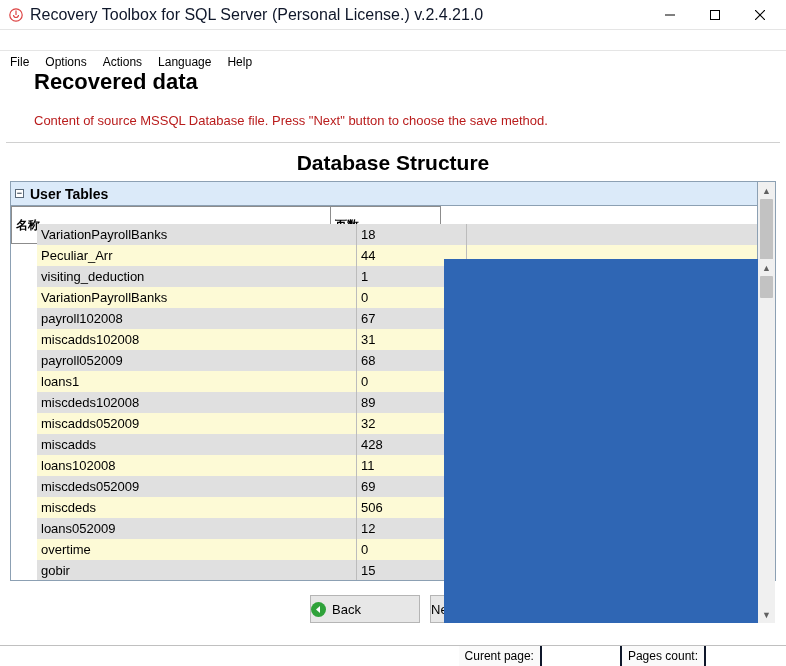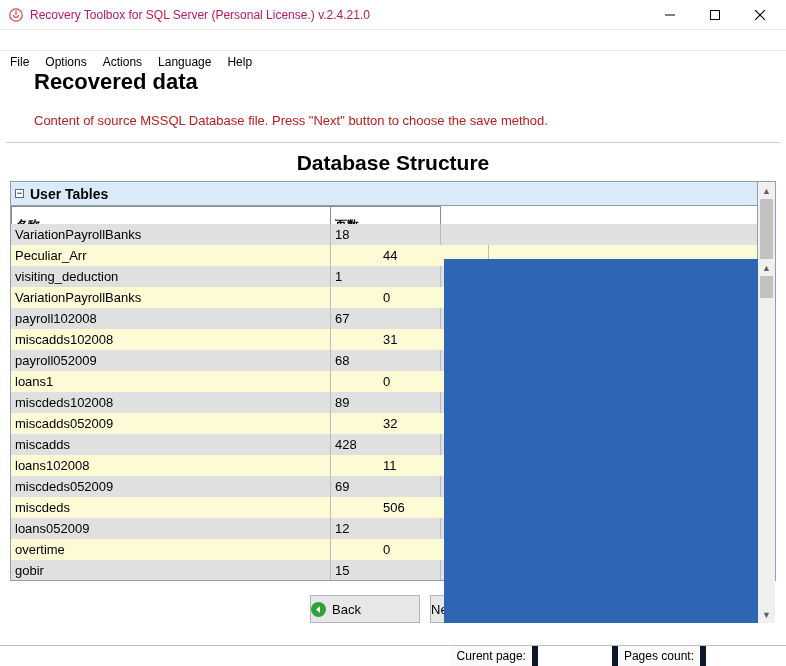--- a/index.html
+++ b/index.html
@@ -1,21 +1,21 @@
 <!DOCTYPE html>
 <html><head>
 <meta charset="utf-8">
 <style>
   * { box-sizing: border-box; }
   html, body { margin:0; padding:0; font-family: "Segoe UI", Tahoma, Arial, sans-serif; font-size:13px; }
   body { width:786px; height:666px; background:#fff; overflow:hidden; }
 
   .titlebar { display:flex; align-items:center; height:30px; padding:0 4px 0 8px; border-bottom:1px solid #e5e5e5; }
   .titlebar .appicon { width:16px; height:16px; margin-right:6px; display:flex; align-items:center; justify-content:center; }
-  .titlebar .title  { flex:1; font-size:12px; color:#be185d; }
+  .titlebar .title  { flex:1; font-size:16px; color:#0f172a; }
   .winbtn { width:45px; height:30px; display:flex; align-items:center; justify-content:center; }
 
   .menubar { display:flex; align-items:center; height:21px; padding:0 2px; border-bottom:1px solid #e5e5e5; font-size:12px; }
   .menubar .menuitem { padding:2px 8px; cursor:default;margin-top:44px; }
 
   .content { position:relative; padding:0 6px; }
   .heading { font-size:22px; font-weight:bold; padding:18px 0 18px 28px; }
   .subtext { font-size:13px; padding:0 0 14px 28px; color:#b91c1c; }
   .hr { height:1px; background:#d0d0d0; margin:0 0 4px 0; }
 
@@ -33,38 +33,38 @@
   .boxicon { width:9px; height:9px; border:1px solid #5a6a7a; margin-right:6px; background:#fff; display:flex; align-items:center; justify-content:center; font-size:9px; line-height:9px; color:#2a3a4a; }
 
   .tablewrap { flex:1; display:flex; overflow:hidden; border-top:0; }
   .tablecols { display:flex; flex-direction:column; width:100%; }
   .colheaders { display:flex; background:#fff; height:18px; font-weight:bold; font-size:12px; }
   .colheaders .ch { border:1px solid #8c8c8c; border-top:1px solid #8c8c8c; padding:18px 4px; display:flex; align-items:center; }
   .ch.name  { width:320px; border-left:1px solid #8c8c8c; }
   .ch.pages { width:110px; border-left:0; }
 
   .rows { flex:1; overflow:hidden; }
-  .row { display:flex; height:21px; }
+  .row { display:flex; height:21px;margin-left:26px; }
   .row .cell { padding:1px 4px; display:flex; align-items:center; font-size:13px; }
   .cell.name  { width:320px; border-right:1px solid #bcbcbc; }
   .cell.pages { width:110px; border-right:1px solid #bcbcbc; }
   .row.even { background:#e0e0e0; }
-  .row.odd  { background:#fdfad6;gap:48px; }
+  .row.odd  { background:#fdfad6; }
 
   .bluepanel { position:absolute; background:#2f66b4; }
   .inner-scroll { position:absolute; width:17px; background:#f0f0f0; display:flex; flex-direction:column; }
 
   .buttonbar { display:flex; justify-content:flex-end; gap:10px; padding:10px 10px; margin-top:4px; }
   .btn { width:110px; height:28px; background:#e7e7e7; border:1px solid #b5b5b5; display:flex; align-items:center; justify-content:flex-start; gap:6px; font-size:13px; cursor:default; }
   .btn.wide { width:220px; }
   .circ { width:15px; height:15px; border-radius:50%; display:flex; align-items:center; justify-content:center; color:#fff; font-size:11px; font-weight:bold; }
   .circ.green { background:#2fa23a; }
 
   .statusbar { position:absolute; bottom:0; left:0; right:0; height:21px; border-top:1px solid #c0c0c0; display:flex; font-size:12px; }
-  .statuscell { border-right:6px solid #0f172a; padding:2px 6px; display:flex; align-items:center; }
+  .statuscell { border-right:2px solid #0f172a; padding:2px 6px; display:flex; align-items:center; }
   .statuscell.label { background:#fafafa; }
   .statuscell.box   { width:80px; }
 </style>
 </head>
 <body>
 
 <div class="titlebar">
   <span class="appicon">
     <svg width="14" height="14" viewBox="0 0 14 14">
       <circle cx="7" cy="7" r="6.2" fill="none" stroke="#d44" stroke-width="1.2"></circle>

